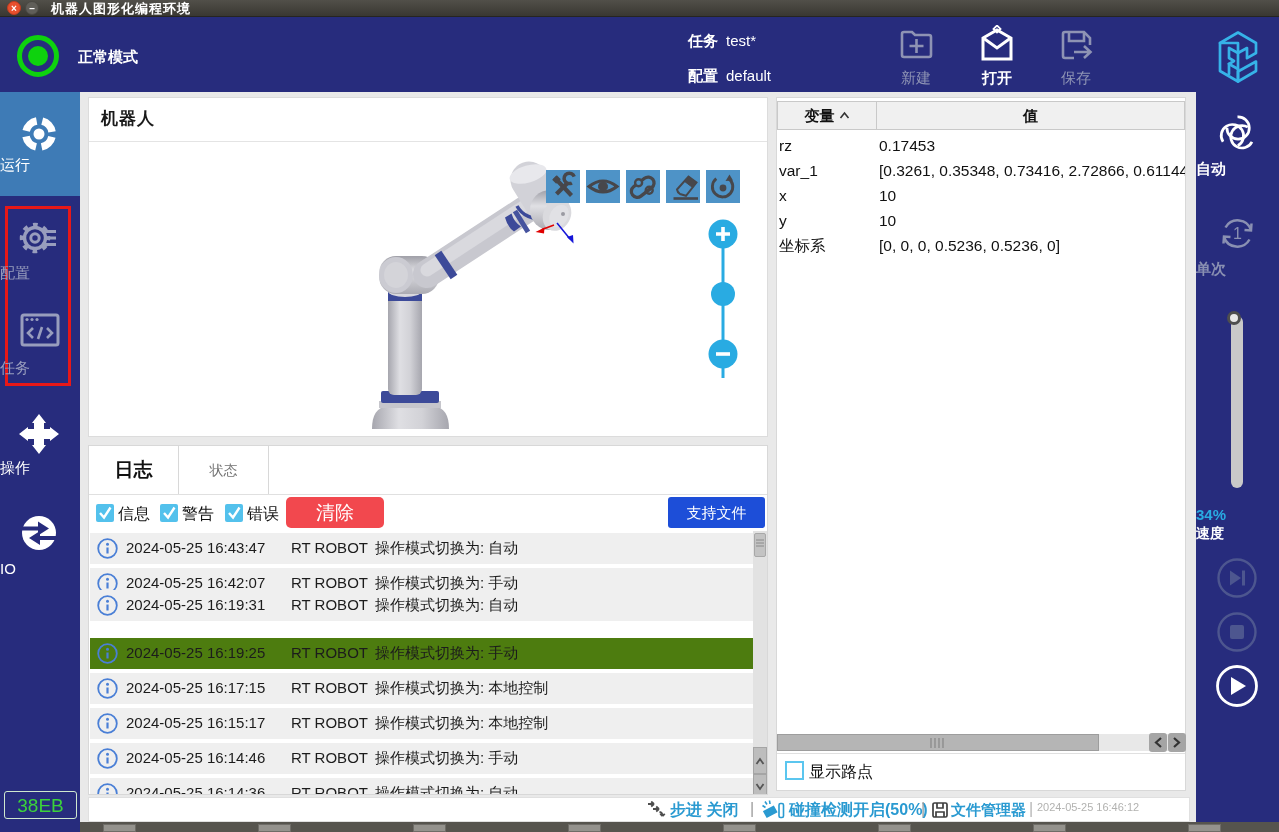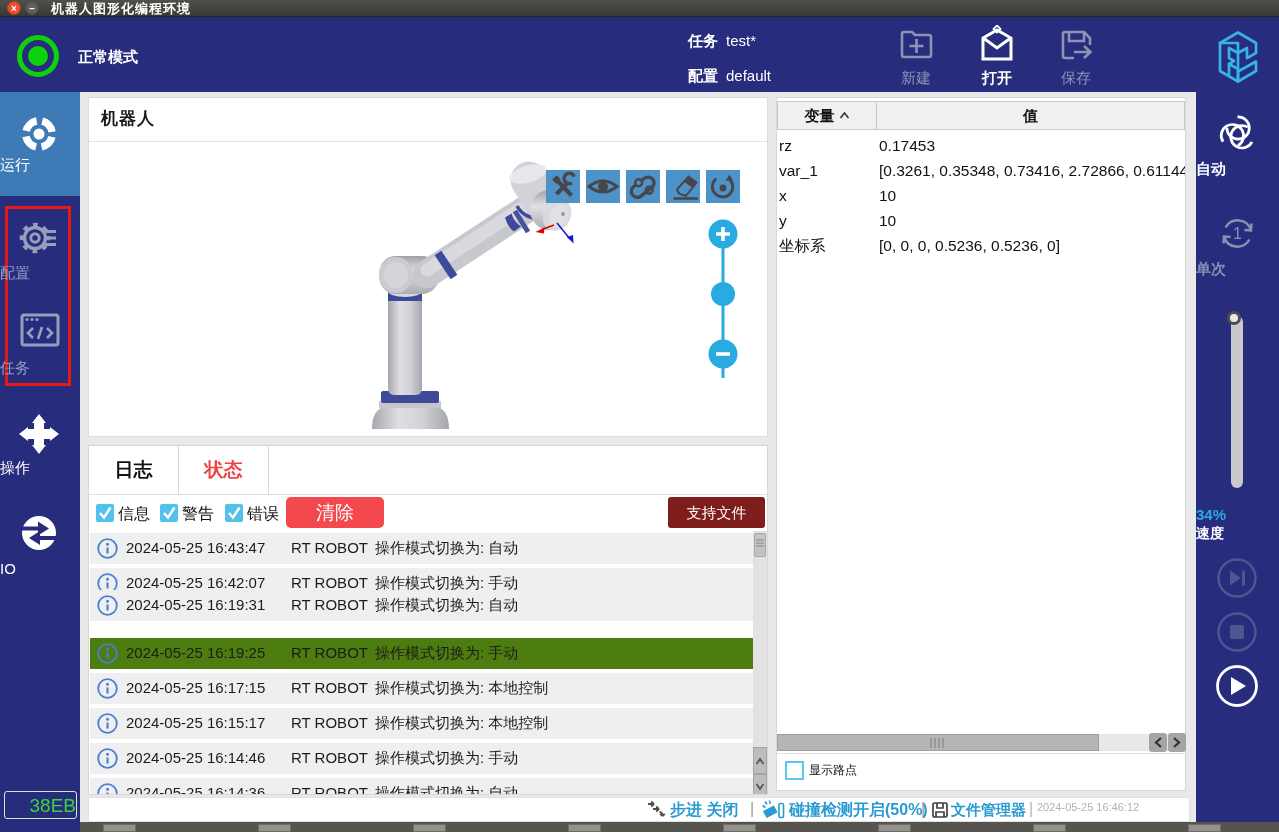--- a/index.html
+++ b/index.html
@@ -103,21 +103,21 @@
  </svg>
  <div class="lbl cjk" style="left:0px;top:367px;width:104px;font-size:15px;font-weight:normal">操作</div>
 
  <svg class="abs" style="left:21px;top:423px" width="36" height="36" viewBox="0 0 36 36">
   <circle cx="18" cy="18" r="17" fill="#fff"></circle>
   <path d="M1 11.5 H17 V6.5 L28 13.5 L17 20.5 V15.5 H1 Z" fill="#272c7d"></path>
   <path d="M35 21 H19 V16 L8 23 L19 30 V25 H35 Z" fill="#272c7d"></path>
  </svg>
  <div class="lbl" style="left:0px;top:468px;width:80px;font-size:15px;font-weight:normal">IO</div>
 
- <div style="position:absolute;left:4px;top:699px;width:73px;height:28px;border:1px solid #cfe8cf;border-radius:3px;color:#3bd23b;font-size:19px;text-align:right;line-height:27px">38EB</div>
+ <div style="position:absolute;left:4px;top:699px;width:73px;height:28px;border:1px solid #cfe8cf;border-radius:3px;color:#3bd23b;font-size:19px;text-align:center;line-height:27px">38EB</div>
 </div>
 <div class="abs" id="rightbar">
 
  <svg class="abs" style="left:23px;top:23px" width="37" height="37" viewBox="0 0 37 37">
   <g fill="none" stroke="#fff" stroke-width="2.7">
    <path d="M18.5 1.8 A11.2 11.2 0 1 1 7.9 12.7" transform="rotate(0 18.5 18.5)"></path>
    <path d="M18.5 1.8 A11.2 11.2 0 1 1 7.9 12.7" transform="rotate(120 18.5 18.5)"></path>
    <path d="M18.5 1.8 A11.2 11.2 0 1 1 7.9 12.7" transform="rotate(240 18.5 18.5)"></path>
   </g>
  </svg>
@@ -241,40 +241,40 @@
         <circle cx="20" cy="76" r="12"></circle>
         <circle cx="20" cy="136" r="14.5"></circle>
   </g>
   <path d="M13 16 H27 M20 9 V23" stroke="#fff" stroke-width="3.6"></path>
   <path d="M13 136 H27" stroke="#fff" stroke-width="3.6"></path>
  </svg>
 </div>
 <div class="abs" id="logpanel">
 
  <div style="position:absolute;left:0;top:0;width:90px;height:48px;border-right:1px solid #d8d8d8;text-align:center;line-height:48px;font-size:19px;font-weight:bold;color:#111">日志</div>
- <div style="position:absolute;left:90px;top:0;width:90px;height:48px;border-right:1px solid #d8d8d8;text-align:center;line-height:48px;font-size:19px;font-weight:bold;color:#ef4444">状态</div>
+ <div style="position:absolute;left:90px;top:0;width:90px;height:48px;border-right:1px solid #d8d8d8;text-align:center;line-height:48px;font-size:14px;font-weight:normal;color:#737373">状态</div>
  <div style="position:absolute;left:0;top:48px;width:678px;height:1px;background:#e0e0e0"></div>
 
  <svg class="abs" style="left:7px;top:57px" width="240" height="20" viewBox="0 0 240 20">
   <g fill="#53c1ec">
    <rect x="0" y="1" width="18" height="18" rx="2"></rect>
         <rect x="64" y="1" width="18" height="18" rx="2"></rect>
         <rect x="129" y="1" width="18" height="18" rx="2"></rect>
   </g>
   <g stroke="#fff" stroke-width="2.4" fill="none">
    <path d="M4 10 L8 14.5 L14.5 4.5"></path>
         <path d="M68 10 L72 14.5 L78.5 4.5"></path>
         <path d="M133 10 L137 14.5 L143.5 4.5"></path>
   </g>
  </svg>
  <div style="position:absolute;left:29px;top:58px;font-size:16px;color:#111">信息</div>
  <div style="position:absolute;left:93px;top:58px;font-size:16px;color:#111">警告</div>
  <div style="position:absolute;left:158px;top:58px;font-size:16px;color:#111">错误</div>
  <div style="position:absolute;left:197px;top:51px;width:98px;height:31px;background:#f2484e;border-radius:5px;color:#fff;font-size:19px;text-align:center;line-height:31px">清除</div>
- <div style="position:absolute;left:579px;top:51px;width:97px;height:31px;background:#7f1d1d;border-radius:3px;color:#fff;font-size:15px;text-align:center;line-height:31px">支持文件</div>
+ <div style="position:absolute;left:579px;top:51px;width:97px;height:31px;background:#1d4ed8;border-radius:3px;color:#fff;font-size:15px;text-align:center;line-height:31px">支持文件</div>
  <div style="position:absolute;left:1px;top:87px;width:663px;height:31px;background:#efefef">
 <svg style="position:absolute;left:7px;top:5px" width="21" height="21" viewBox="0 0 21 21">
         <circle cx="10.5" cy="10.5" r="9.3" fill="none" stroke="#4a7fd6" stroke-width="1.8"></circle>
         <circle cx="10.5" cy="6.3" r="1.5" fill="#4a7fd6"></circle>
         <path d="M10.5 9.5 V15.5" stroke="#4a7fd6" stroke-width="2.2"></path>
       </svg>
 <span style="position:absolute;left:36px;top:6px;font-size:15px;color:#1c1c1c">2024-05-25 16:43:47</span>
 <span style="position:absolute;left:201px;top:6px;font-size:15px;color:#1c1c1c">RT ROBOT</span>
 <span style="position:absolute;left:285px;top:6px;font-size:15px;color:#1c1c1c">操作模式切换为: 自动</span>
 </div>
@@ -374,21 +374,21 @@
  <svg class="abs" style="left:152px;top:640px" width="18" height="10" viewBox="0 0 18 10">
       <path d="M2 0 V10 M6 0 V10 M10 0 V10 M14 0 V10" stroke="#8d8d8d" stroke-width="1.4"></path>
     </svg>
  <div style="position:absolute;left:372px;top:635px;width:18px;height:19px;background:#a5a5a5;border-radius:3px"></div>
  <div style="position:absolute;left:391px;top:635px;width:18px;height:19px;background:#a5a5a5;border-radius:3px"></div>
  <svg class="abs" style="left:372px;top:635px" width="37" height="19" viewBox="0 0 37 19">
   <path d="M12 5 L7 9.5 L12 14 M25 5 L30 9.5 L25 14" stroke="#333" stroke-width="2.2" fill="none"></path>
  </svg>
  <div style="position:absolute;left:0px;top:655px;width:408px;height:1px;background:#e0e0e0"></div>
  <div style="position:absolute;left:8px;top:663px;width:19px;height:19px;border:2px solid #5bc6ef;background:#fff"></div>
- <div style="position:absolute;left:32px;top:664px;font-size:12px;color:#111">显示路点</div>
+ <div style="position:absolute;left:32px;top:664px;font-size:16px;color:#111">显示路点</div>
 </div>
 <div class="abs" id="statusbar">
 
  <svg class="abs" style="left:557px;top:3px" width="22" height="18" viewBox="0 0 22 18">
   <g stroke="#4e4e4e" stroke-width="1.8" fill="none">
    <path d="M2 3 L8 3 M8 3 L5.2 .5 M8 3 L5.2 5.5"></path>
    <path d="M7 8 L13 8 M13 8 L10.2 5.5 M13 8 L10.2 10.5"></path>
    <path d="M13.5 11 Q16.5 11.5 16.5 15 M16.5 15 L14.2 12.8 M16.5 15 L18.8 12.8"></path>
   </g>
  </svg>

